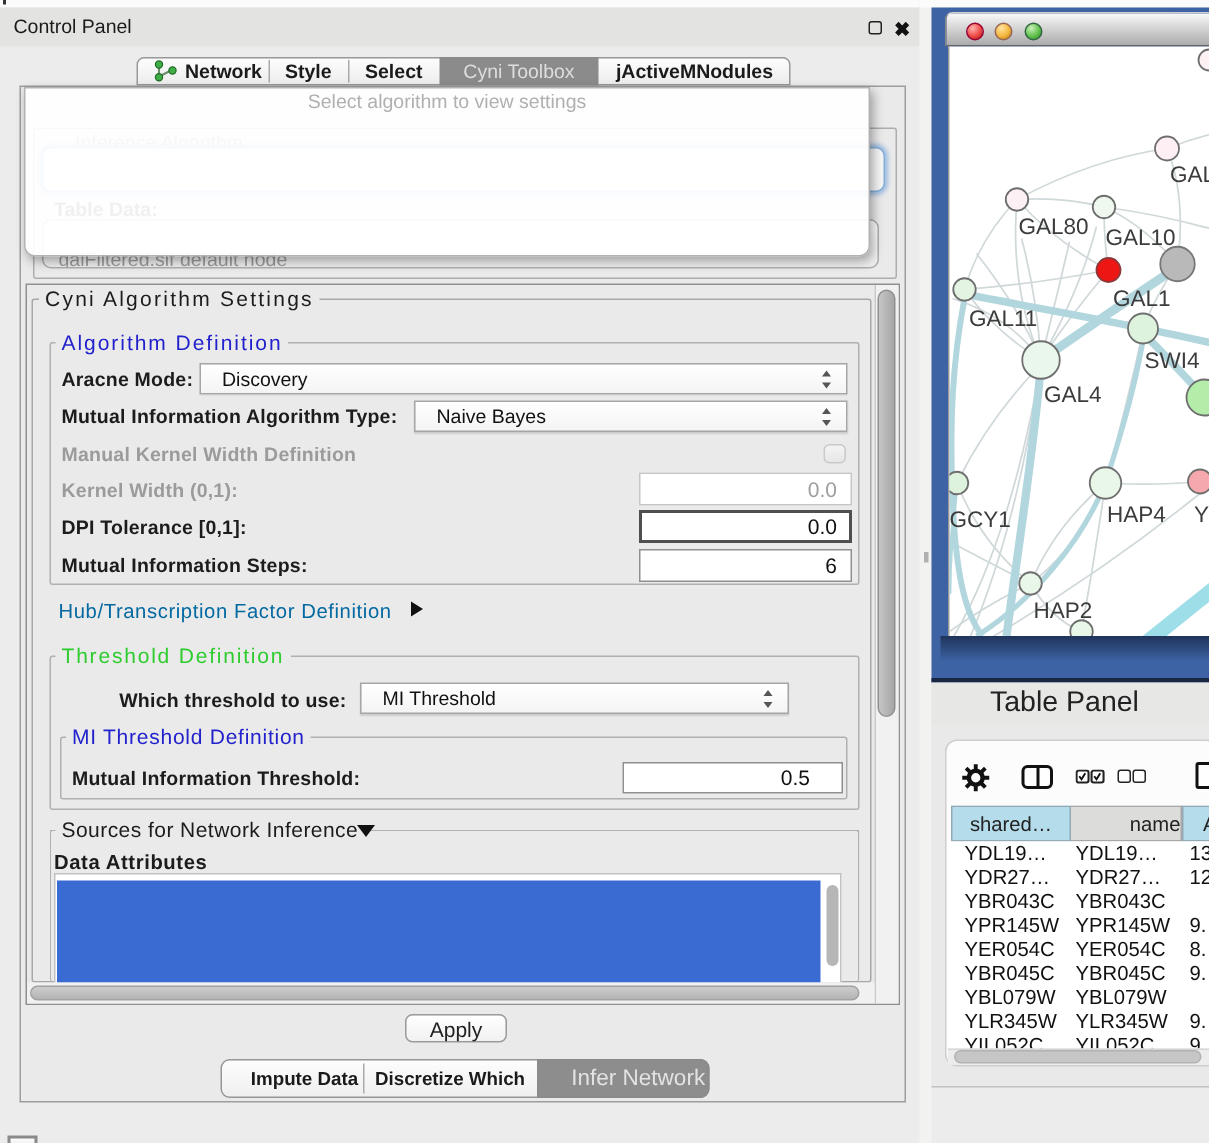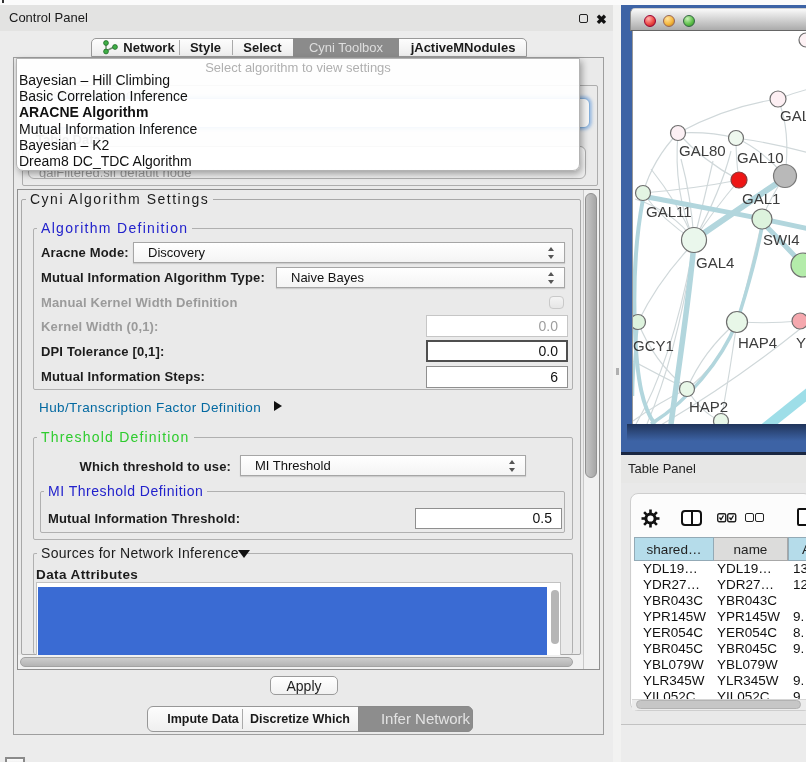--- a/index.html
+++ b/index.html
@@ -50,21 +50,20 @@
 <div class="grp" style="left:22px;top:85px;width:576px;height:101px;border-color:#adadad"></div>
 <div class="a" style="left:50px;top:87px;font-size:13px;color:#8a8a8a">Inference Algorithm</div>
 <div class="a" style="left:36px;top:132px;font-size:13px;font-weight:bold;color:#333">Table Data:</div>
 <div class="a" style="left:28px;top:98px;width:562px;height:30px;border-radius:6px;border:1px solid #85aed9;box-shadow:0 0 3px 2px rgba(110,160,220,0.6);background:#f6f6f6"></div>
 <div class="a" style="left:28px;top:146px;width:558px;height:33px;border-radius:6px;border:1px solid #aeaeae;background:linear-gradient(#fff,#eee);overflow:hidden">
   <div class="a" style="left:10px;top:18px;font-size:13px;color:#9c9c9c;white-space:nowrap">galFiltered.sif default node</div>
 </div>
 
 <div class="a" style="left:16px;top:58px;width:564px;height:113px;background:rgba(255,255,255,0.93);border:1px solid #b3b3b3;border-radius:0 0 7px 7px;box-shadow:2px 3px 7px rgba(0,0,0,0.35)">
   <div class="a" style="left:0;right:0;top:1px;height:14px;text-align:center;font-size:13px;color:#b0b0b0">Select algorithm to view settings</div>
-  <div class="a" style="left:2px;top:13px;font-size:14px;color:#111;line-height:16.2px;white-space:nowrap">Bayesian – Hill Climbing<br>Basic Correlation Inference<br><span class="b">ARACNE Algorithm</span><br>Mutual Information Inference<br>Bayesian – K2<br>Dream8 DC_TDC Algorithm</div>
 </div>
 
 <div class="a" style="left:17px;top:189px;width:583px;height:481px;border:1px solid #8f8f8f;background:#eaeaea"></div>
 <div class="grp" style="left:21px;top:199px;width:560px;height:456px;border-color:#a8a8a8">
   <div class="gtitle" style="left:4px;color:#1c1c1c;letter-spacing:1.5px">Cyni Algorithm Settings</div>
 </div>
 <div class="grp" style="left:33px;top:228px;width:540px;height:162px">
   <div class="gtitle" style="color:#2222cc;letter-spacing:1.3px">Algorithm Definition</div>
 </div>
 <div class="lbl" style="left:41px;top:245px">Aracne Mode:</div>
@@ -92,21 +91,21 @@
 </div>
 <div class="lbl" style="left:79px;top:459px;width:152px;text-align:right">Which threshold to use:</div>
 <div class="combo" style="left:240px;top:455px;width:286px;height:21px">
     <span class="txt">MI Threshold</span>
     <span class="arr"></span>
   </div>
 <div class="grp" style="left:40px;top:491px;width:525px;height:42px">
   <div class="gtitle" style="color:#2222cc">MI Threshold Definition</div>
 </div>
 <div class="lbl" style="left:48px;top:511px">Mutual Information Threshold:</div>
-<div class="fld" style="left:415px;top:508px;width:147px;height:21px;border:1px solid #8f8f8f;color:#111;line-height:19px;padding-right:9px">0.5</div>
+<div class="fld" style="left:415px;top:508px;width:147px;height:21px;border:1px solid #8f8f8f;color:#111;line-height:19px;padding-right:21px">0.5</div>
 <div class="grp" style="left:33px;top:553px;width:540px;height:101px;border-bottom:none">
   <div class="gtitle" style="color:#1c1c1c;letter-spacing:0.3px">Sources for Network Inference</div>
 </div>
 <div class="a" style="left:238px;top:550px;width:0;height:0;border-left:6.5px solid transparent;border-right:6.5px solid transparent;border-top:8px solid #111"></div>
 <div class="a" style="left:36px;top:567px;font-size:13.5px;letter-spacing:0.4px;font-weight:bold;color:#1c1c1c">Data Attributes</div>
 <div class="a" style="left:36px;top:582px;width:525px;height:73px;background:#fff;border:1px solid #c2c2c2;border-bottom:none;overflow:hidden">
   <div class="a" style="left:1px;top:4px;width:509px;height:69px;background:#3a6bd3"></div>
   <div class="a" style="left:514px;top:7px;width:8px;height:54px;border-radius:4px;background:#b6b6b6"></div>
 </div>
 <div class="a" style="left:583px;top:190px;width:16px;height:479px;background:#f1f1f1;border-left:1px solid #c9c9c9"></div>
@@ -209,21 +208,21 @@
 <text x="63" y="237">GAL4</text>
 <text x="0" y="320">GCY1</text>
 <text x="105" y="317">HAP4</text>
 <text x="163" y="317">Y</text>
 <text x="56" y="381">HAP2</text>
 </g>
 </svg>
 </div>
 
 <div class="a" style="left:621px;top:455px;width:185px;height:28px;background:#e7e7e6"></div>
-<div class="a" style="left:628px;top:455px;height:28px;line-height:28px;font-size:13px;color:#222">Table Panel</div>
+<div class="a" style="left:660px;top:455px;height:28px;line-height:28px;font-size:19px;color:#222">Table Panel</div>
 <div class="a" style="left:621px;top:483px;width:185px;height:242px;background:#e9e9e9;border-bottom:1px solid #c2c2c2"></div>
 <div class="a" style="left:630px;top:493px;width:182px;height:218px;border-radius:8px;background:#fcfcfc;border:1px solid #cecece"></div>
 <svg class="a" style="left:641px;top:509px" width="19" height="19" viewBox="0 0 19 19">
 <circle cx="9.5" cy="9.5" r="4.6" fill="none" stroke="#111" stroke-width="3"></circle>
 <g stroke="#111" stroke-width="2.6">
 <line x1="9.5" y1="0.5" x2="9.5" y2="4"></line>
       <line x1="9.5" y1="15" x2="9.5" y2="18.5"></line>
 <line x1="0.5" y1="9.5" x2="4" y2="9.5"></line>
       <line x1="15" y1="9.5" x2="18.5" y2="9.5"></line>
 <line x1="3.1" y1="3.1" x2="5.6" y2="5.6"></line>
@@ -238,21 +237,21 @@
 <rect x="0.7" y="0.7" width="8" height="8" rx="1.5" fill="none" stroke="#222" stroke-width="1.4"></rect>
 <rect x="10.7" y="0.7" width="8" height="8" rx="1.5" fill="none" stroke="#222" stroke-width="1.4"></rect>
 <path d="M2.5,4.5 L4,6.5 L6.5,2.5" fill="none" stroke="#111" stroke-width="1.3"></path>
 <path d="M12.5,4.5 L14,6.5 L16.5,2.5" fill="none" stroke="#111" stroke-width="1.3"></path>
 </svg>
 <div class="a" style="left:745px;top:513px;width:9px;height:9px;border:1.4px solid #222;border-radius:2px"></div>
 <div class="a" style="left:755px;top:513px;width:9px;height:9px;border:1.4px solid #222;border-radius:2px"></div>
 <div class="a" style="left:797px;top:508px;width:14px;height:18px;border:2px solid #111;border-radius:2px;background:#fff"></div>
 <div class="a" style="left:634px;top:537px;width:172px;height:24px;overflow:hidden">
   <div class="a" style="left:0;top:0;width:80px;height:24px;background:#b5dcea;border:1px solid #93aab6;text-align:center;font-size:13.5px;line-height:23px;color:#222">shared…</div>
-  <div class="a" style="left:80px;top:0;width:74px;height:24px;background:#dcdcdb;border:1px solid #a8a8a8;border-left:none;text-align:center;font-size:13.5px;line-height:23px;color:#222">name</div>
+  <div class="a" style="left:80px;top:0;width:74px;height:24px;background:#dcdcdb;border:1px solid #a8a8a8;border-left:none;text-align:right;font-size:13.5px;line-height:23px;color:#222">name</div>
   <div class="a" style="left:154px;top:0;width:60px;height:24px;background:#b5dcea;border:1px solid #93aab6;font-size:13.5px;line-height:23px;color:#222;padding-left:13px">A</div>
 </div>
 <div class="a" style="left:632px;top:561px;width:176px;height:138px;background:#ffffff;overflow:hidden;font-size:13.5px;color:#111;padding-top:19px">
   <div class="a" style="left:11px;top:0;line-height:16px">YDL19…<br>YDR27…<br>YBR043C<br>YPR145W<br>YER054C<br>YBR045C<br>YBL079W<br>YLR345W<br>YIL052C</div>
   <div class="a" style="left:85px;top:0;line-height:16px">YDL19…<br>YDR27…<br>YBR043C<br>YPR145W<br>YER054C<br>YBR045C<br>YBL079W<br>YLR345W<br>YIL052C</div>
   <div class="a" style="left:161px;top:0;line-height:16px">13<br>12<br>&nbsp;<br>9.<br>8.<br>9.<br>&nbsp;<br>9.<br>9.</div>
 </div>
 <div class="a" style="left:632px;top:699px;width:174px;height:11px;background:#ececec;border-top:1px solid #d6d6d6"></div>
 <div class="a" style="left:636px;top:700px;width:165px;height:9px;border-radius:4.5px;background:#c6c6c6;border:1px solid #b2b2b2"></div>
 

